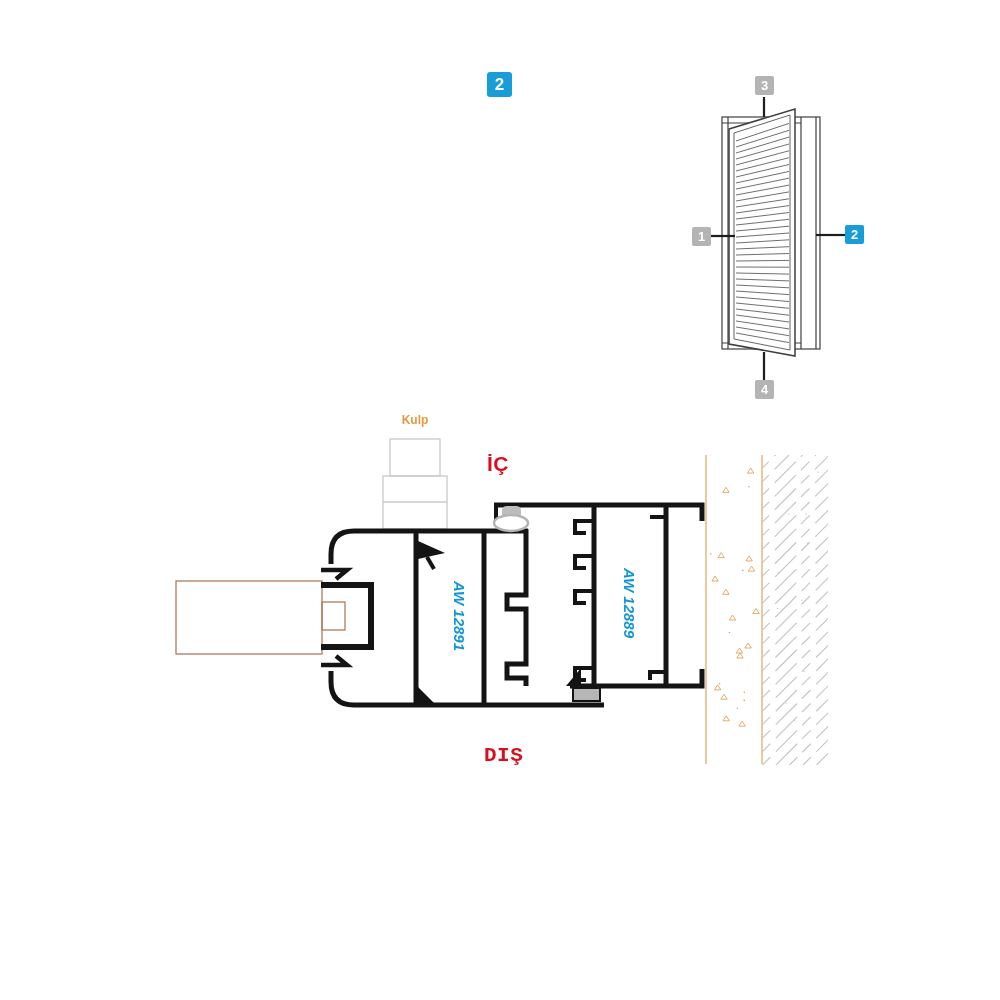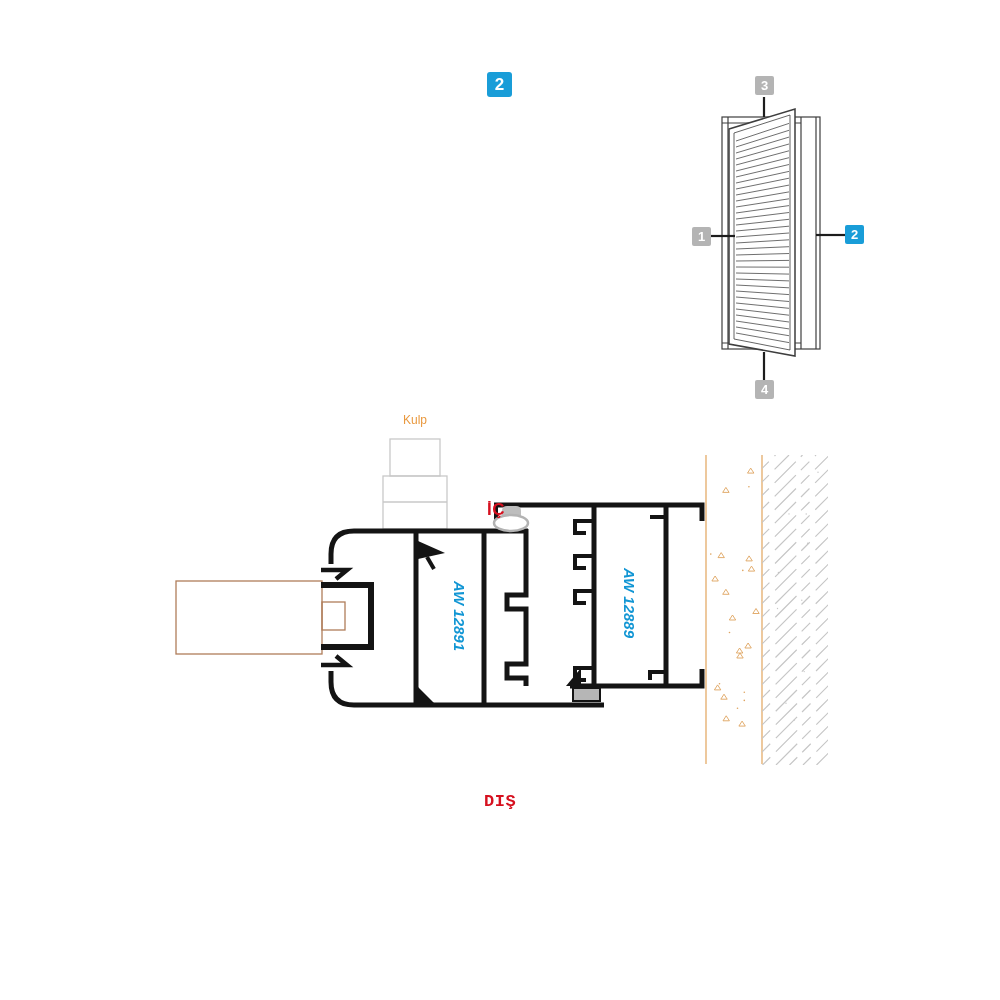--- a/index.html
+++ b/index.html
@@ -9,25 +9,25 @@
   .badge{position:absolute;display:flex;align-items:center;justify-content:center;
          color:#fff;font-weight:bold;box-sizing:border-box;}
   .badge.blue{background:#199dd8;}
   .badge.gray{background:#b4b4b4;}
   #page-badge{left:487px;top:72px;width:25px;height:25px;font-size:17px;border-radius:3px;}
   .callout{width:19px;height:19px;font-size:13px;border-radius:2px;}
   #callout-3{left:755px;top:76px;}
   #callout-1{left:692px;top:227px;}
   #callout-2{left:845px;top:225px;}
   #callout-4{left:755px;top:380px;}
-  .dir-label{position:absolute;color:#d6101f;font-weight:bold;font-size:17px;letter-spacing:0.5px;margin-top:48px;}
+  .dir-label{position:absolute;color:#d6101f;font-weight:bold;font-size:21px;letter-spacing:0.5px;}
   #ic-label{left:487px;top:452px;}
   #dis-label{left:484px;top:744px;font-family:Liberation Mono, monospace;}
   #kulp-label{position:absolute;left:383px;top:413px;width:64px;text-align:center;
-              color:#e9993f;font-weight:normal;font-size:12px;}
+              color:#e9993f;font-weight:bold;font-size:12px;}
 </style>
 </head>
 <body>
 
 <div class="canvas">
 
   <svg class="drawing" viewBox="0 0 1000 1000">
     <defs>
       <clipPath id="hatchClip">
           <rect x="762" y="455" width="66" height="310"></rect>

